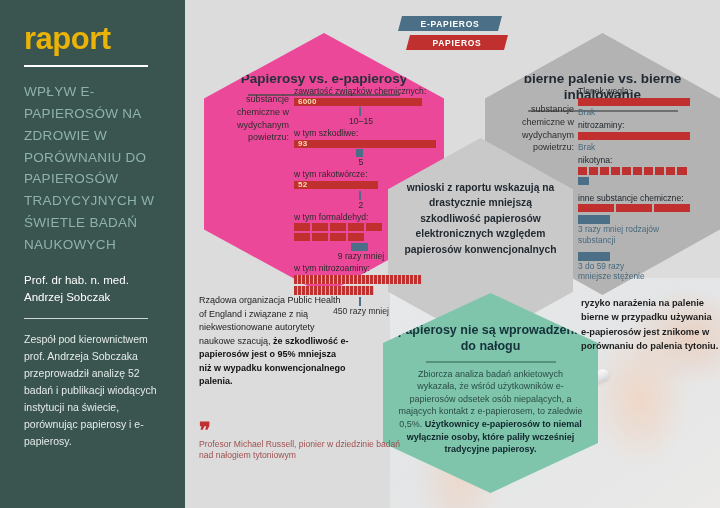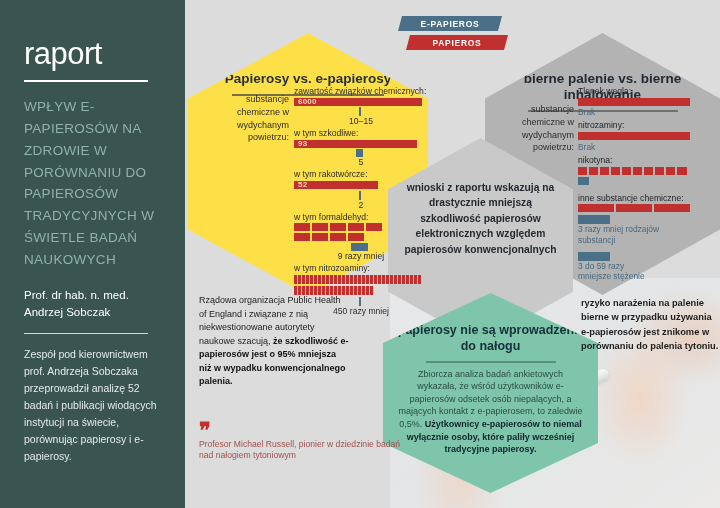--- a/index.html
+++ b/index.html
@@ -32,22 +32,22 @@
     background:linear-gradient(180deg,#f1c9c2 0%,#e5b3ab 100%);
     border-radius:6px;transform:rotate(-21deg);opacity:.85;
   }
 
   
   .sidebar{
     position:absolute;left:0;top:0;width:185px;height:508px;
     background:#3a544f;color:#fff;box-sizing:border-box;padding:22px 22px 0 24px;
   }
   .report-title{
-    font-size:31px;font-weight:normal;letter-spacing:-.5px;line-height:1;
-    color:#ffffff;margin:16px 0 0 0;
+    font-size:31px;font-weight:bold;letter-spacing:-.5px;line-height:1;
+    color:#eab308;margin:1px 0 0 0;
   }
   .rule-white{height:2px;background:#ffffff;margin:11px 0 14px 0;width:124px;}
   .rule-white.thin{height:1px;background:#cfd8d5;margin:13px 0 12px 0;}
   .headline{
     color:#8fb3aa;font-size:13.5px;line-height:1.62;letter-spacing:.3px;
     text-transform:uppercase;font-weight:400;
   }
   .author{color:#ffffff;font-size:11.5px;line-height:1.45;margin-top:16px;}
   .lead{color:#e4ebe9;font-size:10.5px;line-height:1.62;}
 
@@ -58,21 +58,21 @@
     font-size:8.5px;font-weight:bold;letter-spacing:.7px;
     display:flex;align-items:center;justify-content:center;
     clip-path:polygon(4px 0, 100% 0, calc(100% - 4px) 100%, 0 100%);
   }
   .legend-chip.cig{background:#c0302f;width:102px;margin-left:8px;}
   .legend-chip.ecig{background:#4a6f86;width:104px;margin-left:0px;}
 
   
   .hex{position:absolute;box-sizing:border-box;
        clip-path:polygon(50% 0%,100% 25%,100% 75%,50% 100%,0% 75%,0% 25%);}
-  .hex-left{left:188px;top:33px;width:240px;height:262px;background:#fde047;}
+  .hex-left{left:204px;top:33px;width:240px;height:262px;background:#ec4899;}
   .hex-right{left:485px;top:33px;width:235px;height:262px;background:#b3b3b3;}
   .hex-center{left:388px;top:138px;width:185px;height:205px;background:#c9c9c9;}
   .hex-green{left:383px;top:293px;width:215px;height:200px;background:#7ec5ab;}
 
   .hex-title{
     text-align:center;font-weight:bold;font-size:13.5px;color:#27303a;
     line-height:1.2;padding-top:38px;
   }
   .hex-right .hex-title{color:#222a33;}
   .hex-rule{height:1.4px;background:#4a4a4a;margin:7px auto 4px auto;width:152px;opacity:.75;}
@@ -196,21 +196,21 @@
       <div class="grp-label">zawartość związków chemicznych:</div>
       <div class="bar red" style="width:128px">
         <span class="bar-val">6000</span>
       </div>
       <div class="bar-out">
         <i class="tick"></i>
         <span>10–15</span>
       </div>
 
       <div class="grp-label">w tym szkodliwe:</div>
-      <div class="bar red" style="width:123px">
+      <div class="bar red" style="width:142px">
         <span class="bar-val">93</span>
       </div>
       <div class="bar-out">
         <i class="chip" style="width:7px"></i>
         <span>5</span>
       </div>
 
       <div class="grp-label">w tym rakotwórcze:</div>
       <div class="bar red" style="width:84px">
         <span class="bar-val">52</span>

